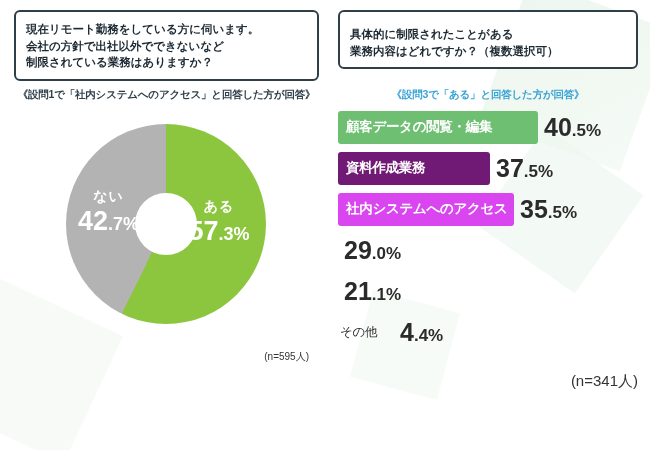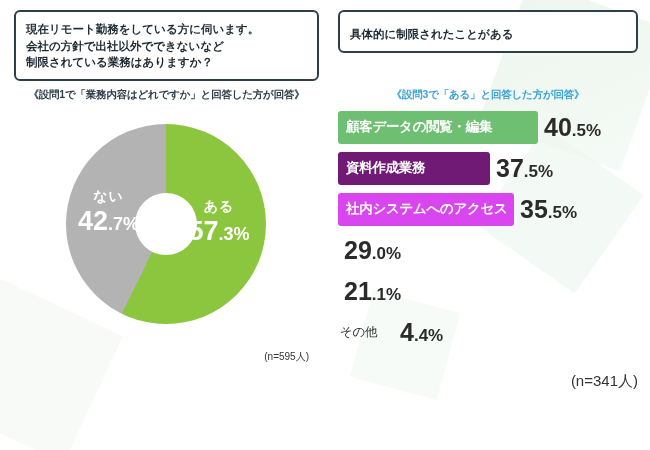--- a/index.html
+++ b/index.html
@@ -115,24 +115,25 @@
 <div class="bg-shape bg-3"></div>
 <div class="bg-shape bg-4"></div>
 
 <div class="wrap">
 
   <div class="qbox qbox-left">
     <div>現在リモート勤務をしている方に伺います。</div>
     <div>会社の方針で出社以外でできないなど</div>
     <div>制限されている業務はありますか？</div>
   </div>
-  <div class="subcap subcap-left">《設問1で「業務内容はどれですか」と回答した方が回答》</div>
+  <div class="subcap subcap-left">《設問1で「社内システムへのアクセス」と回答した方が回答》</div>
 
   <div class="qbox qbox-right single">
     <div>具体的に制限されたことがある</div>
+    <div>業務内容はどれですか？（複数選択可）</div>
   </div>
   <div class="subcap subcap-right">《設問3で「ある」と回答した方が回答》</div>
 
   <div class="donut-area">
     <div class="donut" id="donut-ring" style="background: conic-gradient(rgb(140, 198, 63) 0deg, rgb(140, 198, 63) 206.28deg, rgb(179, 179, 179) 206.28deg, rgb(179, 179, 179) 360deg);"></div>
     <div class="donut-hole"></div>
 
     <div class="slice-label lbl-aru">
       <div class="name">ある</div>
       <div class="val">

